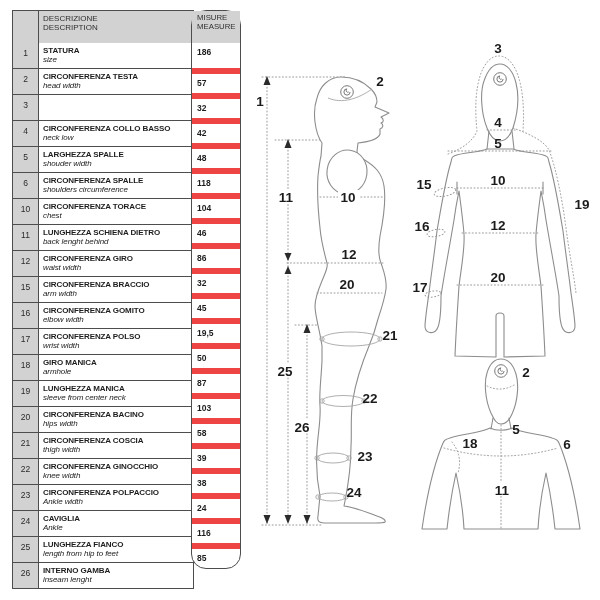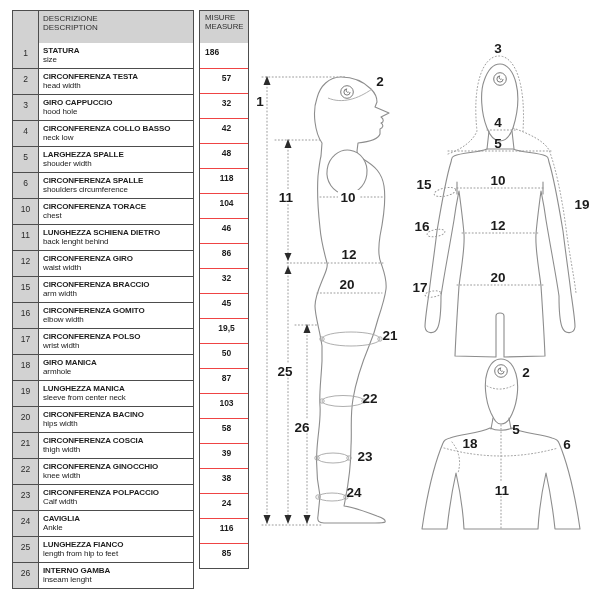--- a/index.html
+++ b/index.html
@@ -2,33 +2,33 @@
 <html><head>
 <meta charset="utf-8">
 <style>
   html,body{margin:0;padding:0;background:#fff;}
   #stage{position:relative;width:600px;height:600px;background:#fff;overflow:hidden;
          font-family:"Liberation Sans",sans-serif;color:#1d1d1d;}
 
   
   .blk{position:absolute;top:10px;border:1px solid #4d4d4d;background:#fff;box-sizing:border-box;}
   #block-main{left:12px;width:182px;}
-  #block-measure{left:199px;width:50px;}
+  #block-measure{left:191px;width:50px;border-radius:15px;}
   .trow{display:grid;grid-template-columns:26px 1fr;height:25px;overflow:hidden;}
   .trow.hdr{height:32px;}
   .trow + .trow{border-top:1px solid #4d4d4d;}
   .c-num{background:#d2d2d2;border-right:1px solid #4d4d4d;text-align:center;
          font-size:8.5px;padding-top:5px;color:#2a2a2a;box-sizing:border-box;}
   .c-desc{padding:3px 3px 0 4px;}
   .it{font-weight:bold;font-size:8px;line-height:9px;letter-spacing:-0.1px;white-space:nowrap;}
-  .en{font-size:8px;line-height:9px;letter-spacing:-0.1px;white-space:nowrap;color:#222;}
+  .en{font-size:8px;line-height:9px;letter-spacing:-0.1px;white-space:nowrap;color:#222;font-style:italic;}
   .hdr .c-desc div{font-size:8px;line-height:9px;color:#2f2f2f;}
   .hdr{background:#d2d2d2;}
   .mrow{height:25px;box-sizing:border-box;padding:4px 0 0 5px;font-size:8.5px;font-weight:bold;overflow:hidden;}
-  .mrow + .mrow{border-top:1px solid #ef4444;text-align:center;}
+  .mrow + .mrow{border-top:6px solid #ef4444;}
   .mrow.hdr2{height:32px;background:#d2d2d2;font-weight:normal;padding-top:3px;}
   .mrow.hdr2 div{font-size:7.8px;line-height:8.8px;color:#2f2f2f;}
   .mrow.hdr2 .unit{font-weight:bold;margin-top:44px;}
 
   
   #figs{position:absolute;left:250px;top:0;}
   .outline{fill:#ffffff;stroke:#8d8d8d;stroke-width:1.1;stroke-linejoin:round;}
   .oline{fill:none;stroke:#8d8d8d;stroke-width:1.1;stroke-linecap:round;}
   .dot{fill:none;stroke:#9b9b9b;stroke-width:1;stroke-dasharray:1,2.4;stroke-linecap:round;}
   .band{fill:none;stroke:#a5a5a5;stroke-width:0.9;}
@@ -62,24 +62,20 @@
     <div class="trow">
       <div class="c-num num">2</div>
       <div class="c-desc">
         <div class="it">CIRCONFERENZA TESTA</div>
         <div class="en">head width</div>
       </div>
     </div>
 
     <div class="trow">
       <div class="c-num num">3</div>
-      <div class="c-desc">
-        <div class="it">GIRO CAPPUCCIO</div>
-        <div class="en">hood hole</div>
-      </div>
     </div>
 
     <div class="trow">
       <div class="c-num num">4</div>
       <div class="c-desc">
         <div class="it">CIRCONFERENZA COLLO BASSO</div>
         <div class="en">neck low</div>
       </div>
     </div>
 
@@ -184,21 +180,21 @@
       <div class="c-desc">
         <div class="it">CIRCONFERENZA GINOCCHIO</div>
         <div class="en">knee width</div>
       </div>
     </div>
 
     <div class="trow">
       <div class="c-num num">23</div>
       <div class="c-desc">
         <div class="it">CIRCONFERENZA POLPACCIO</div>
-        <div class="en">Calf width</div>
+        <div class="en">Ankle width</div>
       </div>
     </div>
 
     <div class="trow">
       <div class="c-num num">24</div>
       <div class="c-desc">
         <div class="it">CAVIGLIA</div>
         <div class="en">Ankle</div>
       </div>
     </div>

